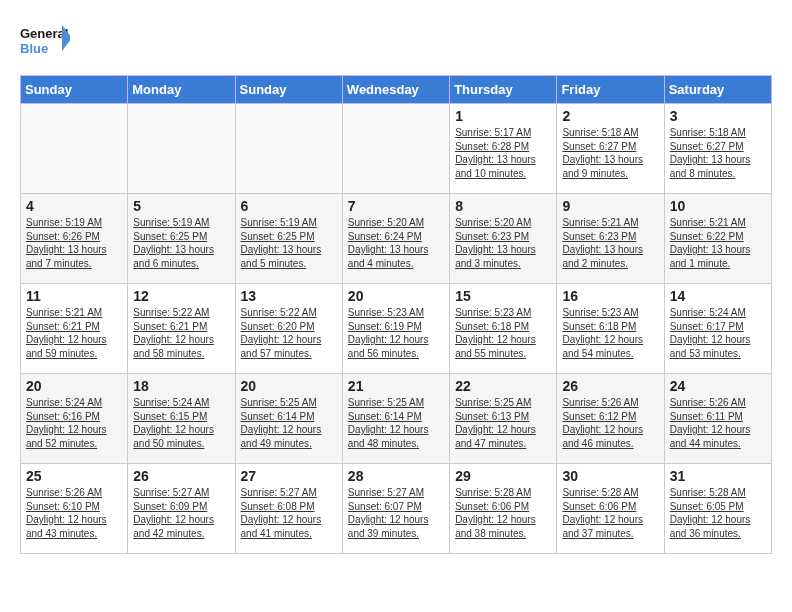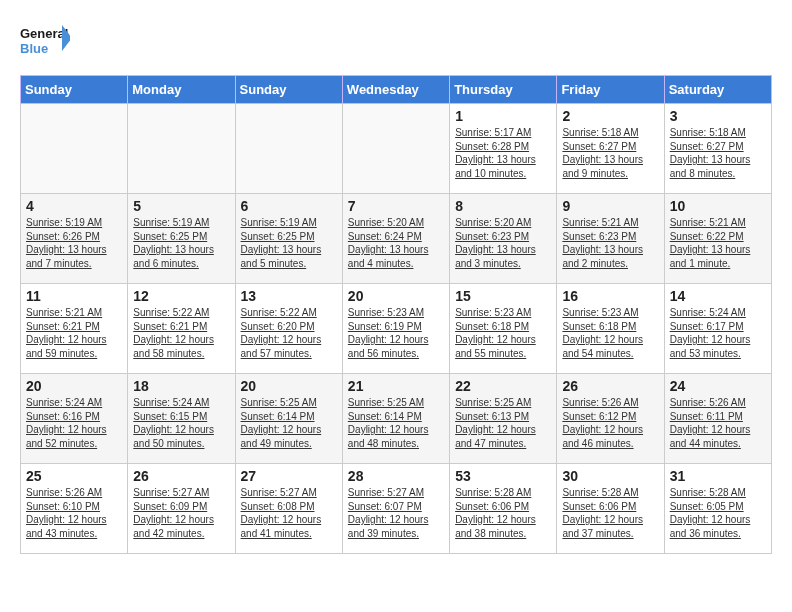--- a/index.html
+++ b/index.html
@@ -310,21 +310,21 @@
 and 41 minutes.</div>
         </td>
         <td>
           <span class="day-number">28</span>
           <div class="cell-content" style="white-space: pre-line;">Sunrise: 5:27 AM
 Sunset: 6:07 PM
 Daylight: 12 hours
 and 39 minutes.</div>
         </td>
         <td>
-          <span class="day-number">53</span>
+          <span class="day-number">29</span>
           <div class="cell-content" style="white-space: pre-line;">Sunrise: 5:28 AM
 Sunset: 6:06 PM
 Daylight: 12 hours
 and 38 minutes.</div>
         </td>
         <td>
           <span class="day-number">30</span>
           <div class="cell-content" style="white-space: pre-line;">Sunrise: 5:28 AM
 Sunset: 6:06 PM
 Daylight: 12 hours

